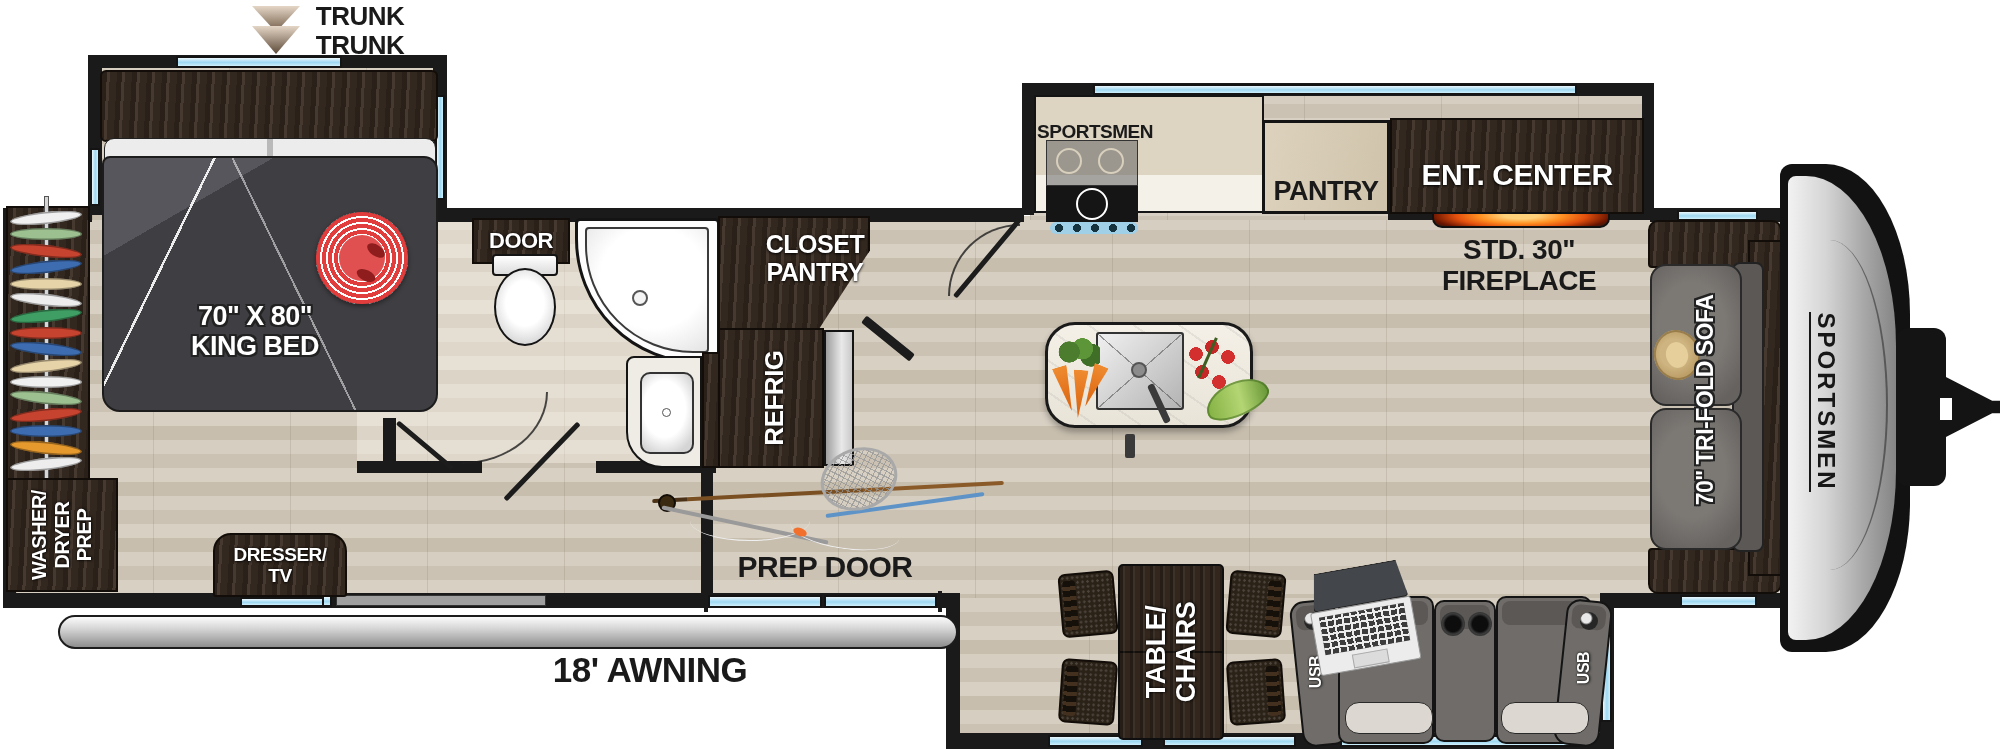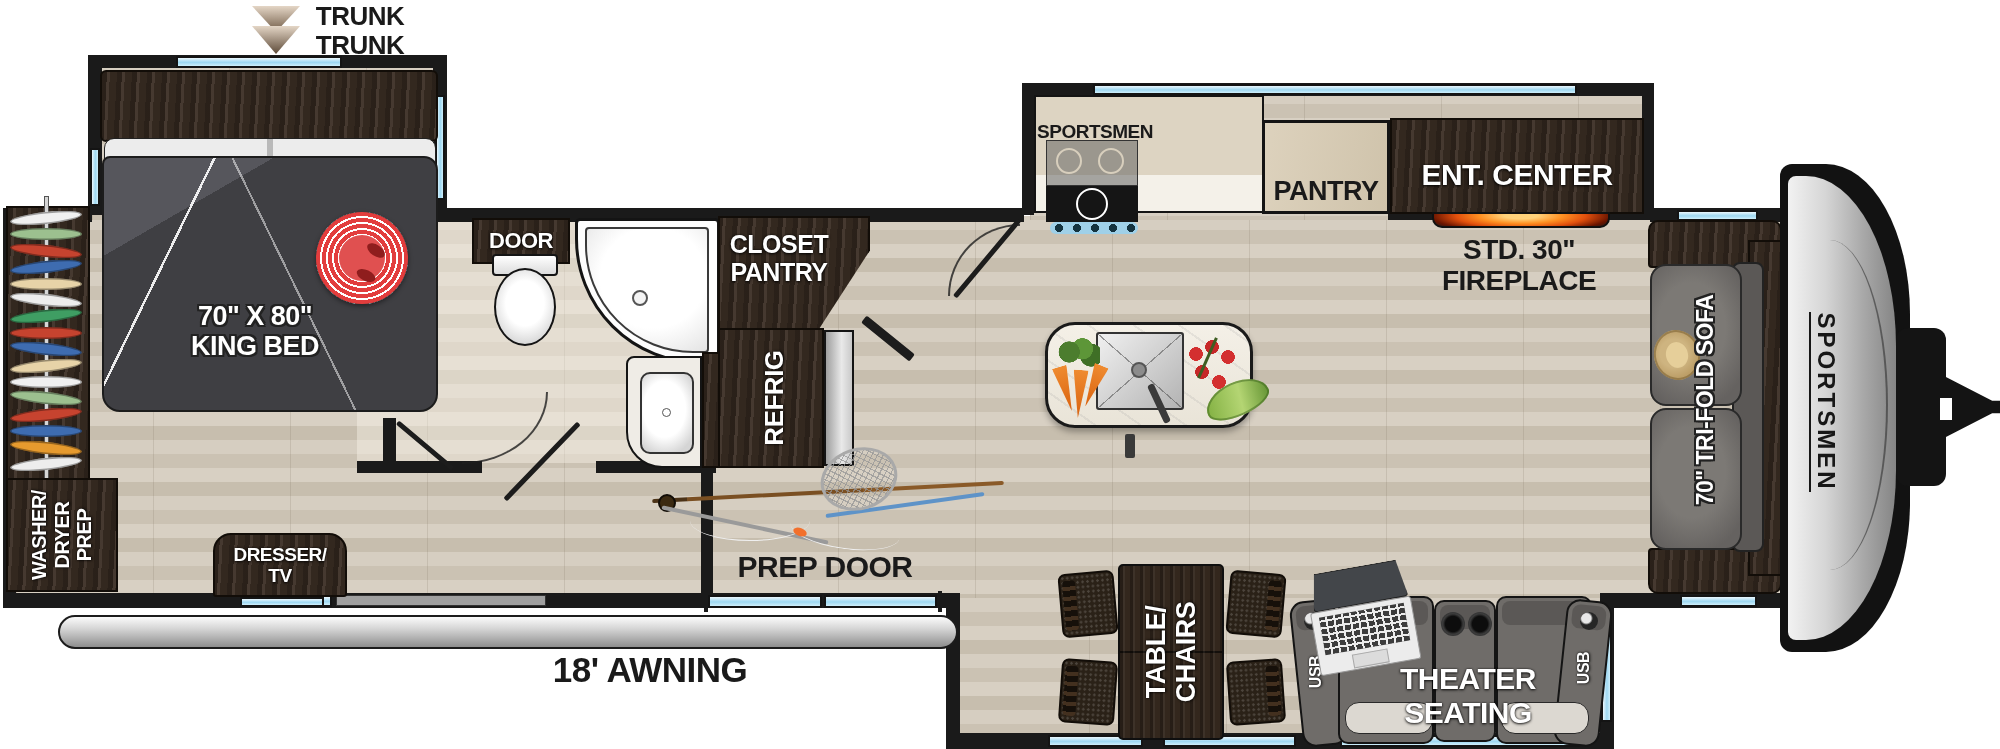--- a/index.html
+++ b/index.html
@@ -172,21 +172,21 @@
   <div class="abs" style="left:662px;top:408px;width:9px;height:9px;border:1.5px solid #555;border-radius:50%;box-sizing:border-box;"></div>
   <div class="darkwood" style="left:702px;top:352px;width:22px;height:116px;"></div>
 
   <div class="leaf" style="left:389px;top:443px;width:72px;height:5px;transform:rotate(40deg);"></div>
   <div class="leaf" style="left:489px;top:459px;width:106px;height:5px;transform:rotate(-46deg);"></div>
   <div class="arc" style="left:462px;top:392px;width:84px;height:70px;transform:rotate(180deg);"></div>
   <div class="leaf" style="left:937px;top:256px;width:100px;height:5px;transform:rotate(-50deg);"></div>
   <div class="arc" style="left:948px;top:224px;width:70px;height:70px;"></div>
 
   <div class="darkwood" style="left:718px;top:216px;width:152px;height:114px;border:none;clip-path:polygon(0 0,100% 0,100% 30%,66% 100%,0 100%);box-shadow:inset 0 0 0 2px #120d08;"></div>
-  <div class="lab white ctr" style="left:720px;top:226px;width:118px;height:64px;font-size:25px;">
+  <div class="lab white ctr" style="left:720px;top:226px;width:118px;height:64px;font-size:25px;padding-left:36px;">
     <span>CLOSET</span>
       <span>PANTRY</span>
   </div>
   <div class="darkwood" style="left:718px;top:328px;width:106px;height:140px;"></div>
   <div class="abs" style="left:824px;top:330px;width:30px;height:136px;background:linear-gradient(90deg,#9e9e9e,#e9e9e9 60%,#c9c9c9);border:2px solid #141414;box-sizing:border-box;"></div>
   <div class="lab white rotccw" style="left:700px;top:383px;width:150px;height:30px;font-size:26px;">
     <span>REFRIG</span>
   </div>
 
   <div class="abs" style="left:1034px;top:95px;width:230px;height:118px;background:linear-gradient(180deg,#ddd4c2 0 68%,#f4f1e9 68%);border:2px solid #141414;box-sizing:border-box;"></div>
@@ -280,24 +280,20 @@
   <div class="abs" style="left:1304px;top:612px;width:18px;height:18px;border-radius:50%;background:radial-gradient(circle at 35% 35%,#e8e8e8 0 28%,#262626 40%);"></div>
   <div class="abs" style="left:1580px;top:612px;width:18px;height:18px;border-radius:50%;background:radial-gradient(circle at 35% 35%,#e8e8e8 0 28%,#262626 40%);"></div>
   <div class="abs" style="left:1345px;top:702px;width:88px;height:32px;background:#dcd8d1;border:1.5px solid #2a2a2a;border-radius:14px;box-sizing:border-box;"></div>
   <div class="abs" style="left:1501px;top:702px;width:88px;height:32px;background:#dcd8d1;border:1.5px solid #2a2a2a;border-radius:14px;box-sizing:border-box;"></div>
   <div class="lab white rotccw" style="left:1293px;top:663px;width:46px;height:18px;font-size:16px;">
     <span>USB</span>
   </div>
   <div class="lab white rotccw" style="left:1561px;top:659px;width:46px;height:18px;font-size:16px;">
     <span>USB</span>
   </div>
-  <div class="lab white ctr" style="left:1368px;top:658px;width:200px;height:76px;font-size:30px;">
-    <span>THEATER</span>
-      <span>SEATING</span>
-  </div>
 
   <div class="abs" style="left:1312px;top:566px;width:104px;height:108px;transform:rotate(-10deg);">
     <div class="abs" style="left:4px;top:0;width:94px;height:36px;background:#43464a;border:1px solid #222;border-radius:4px;clip-path:polygon(7% 0,93% 0,100% 100%,0 100%);"></div>
     <div class="abs" style="left:0;top:38px;width:102px;height:64px;background:#ececec;border:1px solid #999;border-radius:3px;box-sizing:border-box;"></div>
     <div class="abs" style="left:8px;top:44px;width:86px;height:38px;background-color:#3c3c3c;
       background-image:repeating-linear-gradient(90deg, transparent 0 6px, #ececec 6px 8px),repeating-linear-gradient(0deg, transparent 0 5px, #ececec 5px 7px);"></div>
     <div class="abs" style="left:34px;top:86px;width:34px;height:12px;background:#dcdcdc;border:1px solid #aaa;"></div>
   </div>
 
   <div class="darkwood" style="left:1648px;top:220px;width:134px;height:48px;border-radius:10px 10px 4px 4px;"></div>

